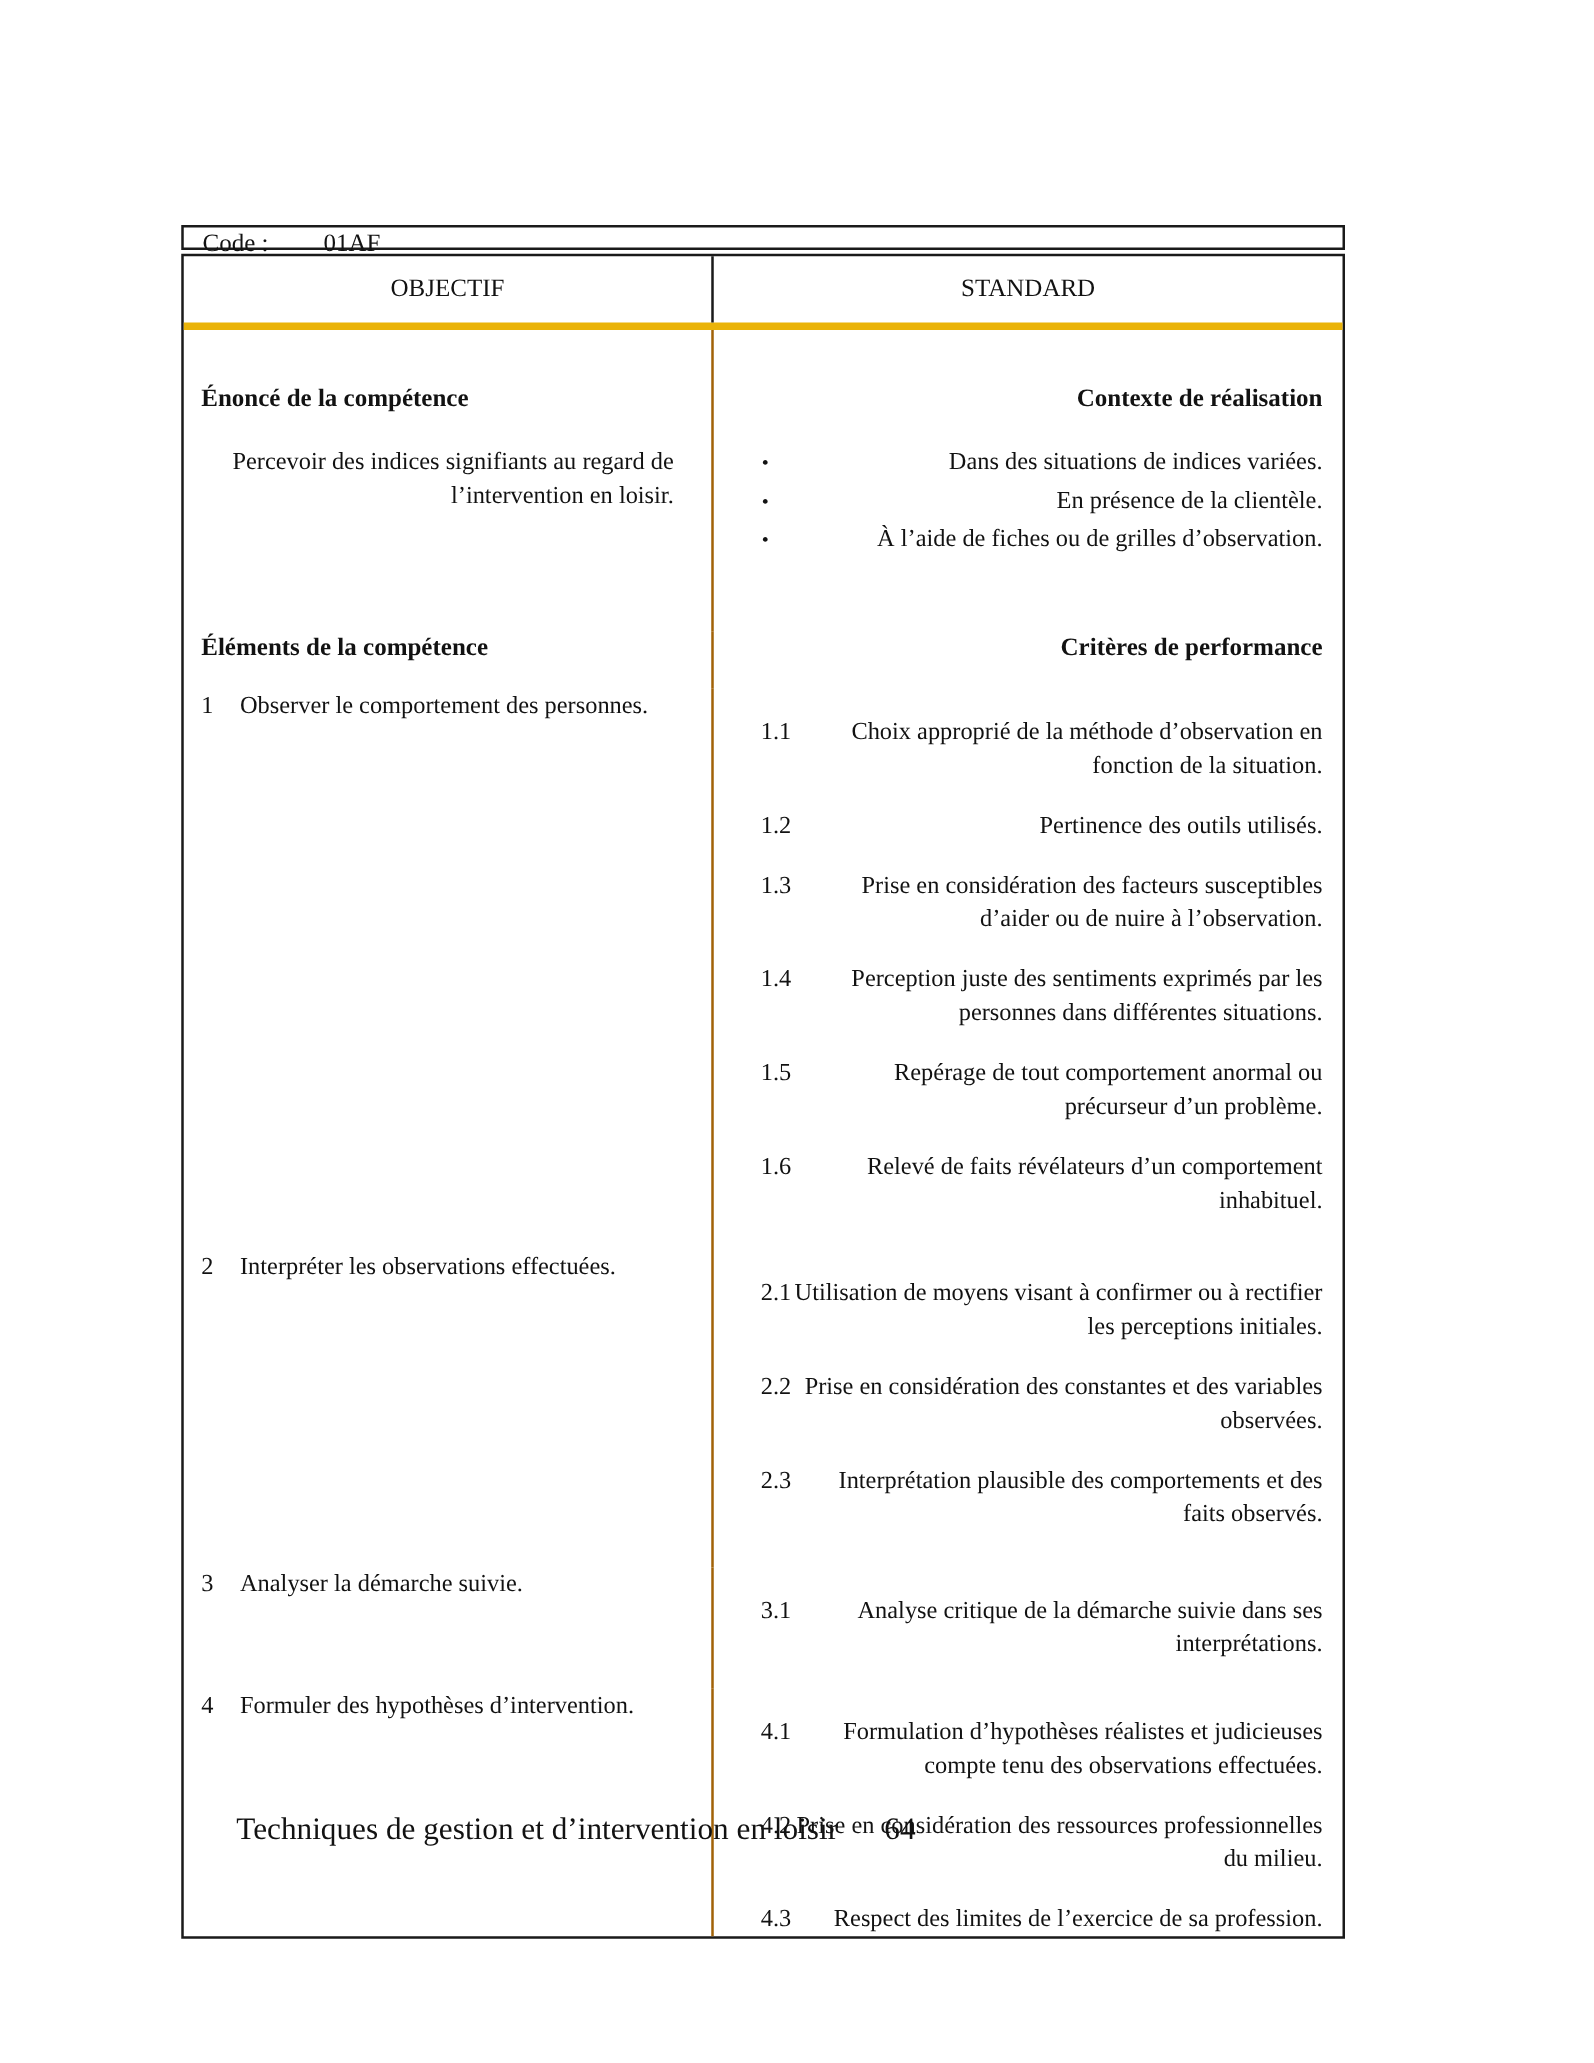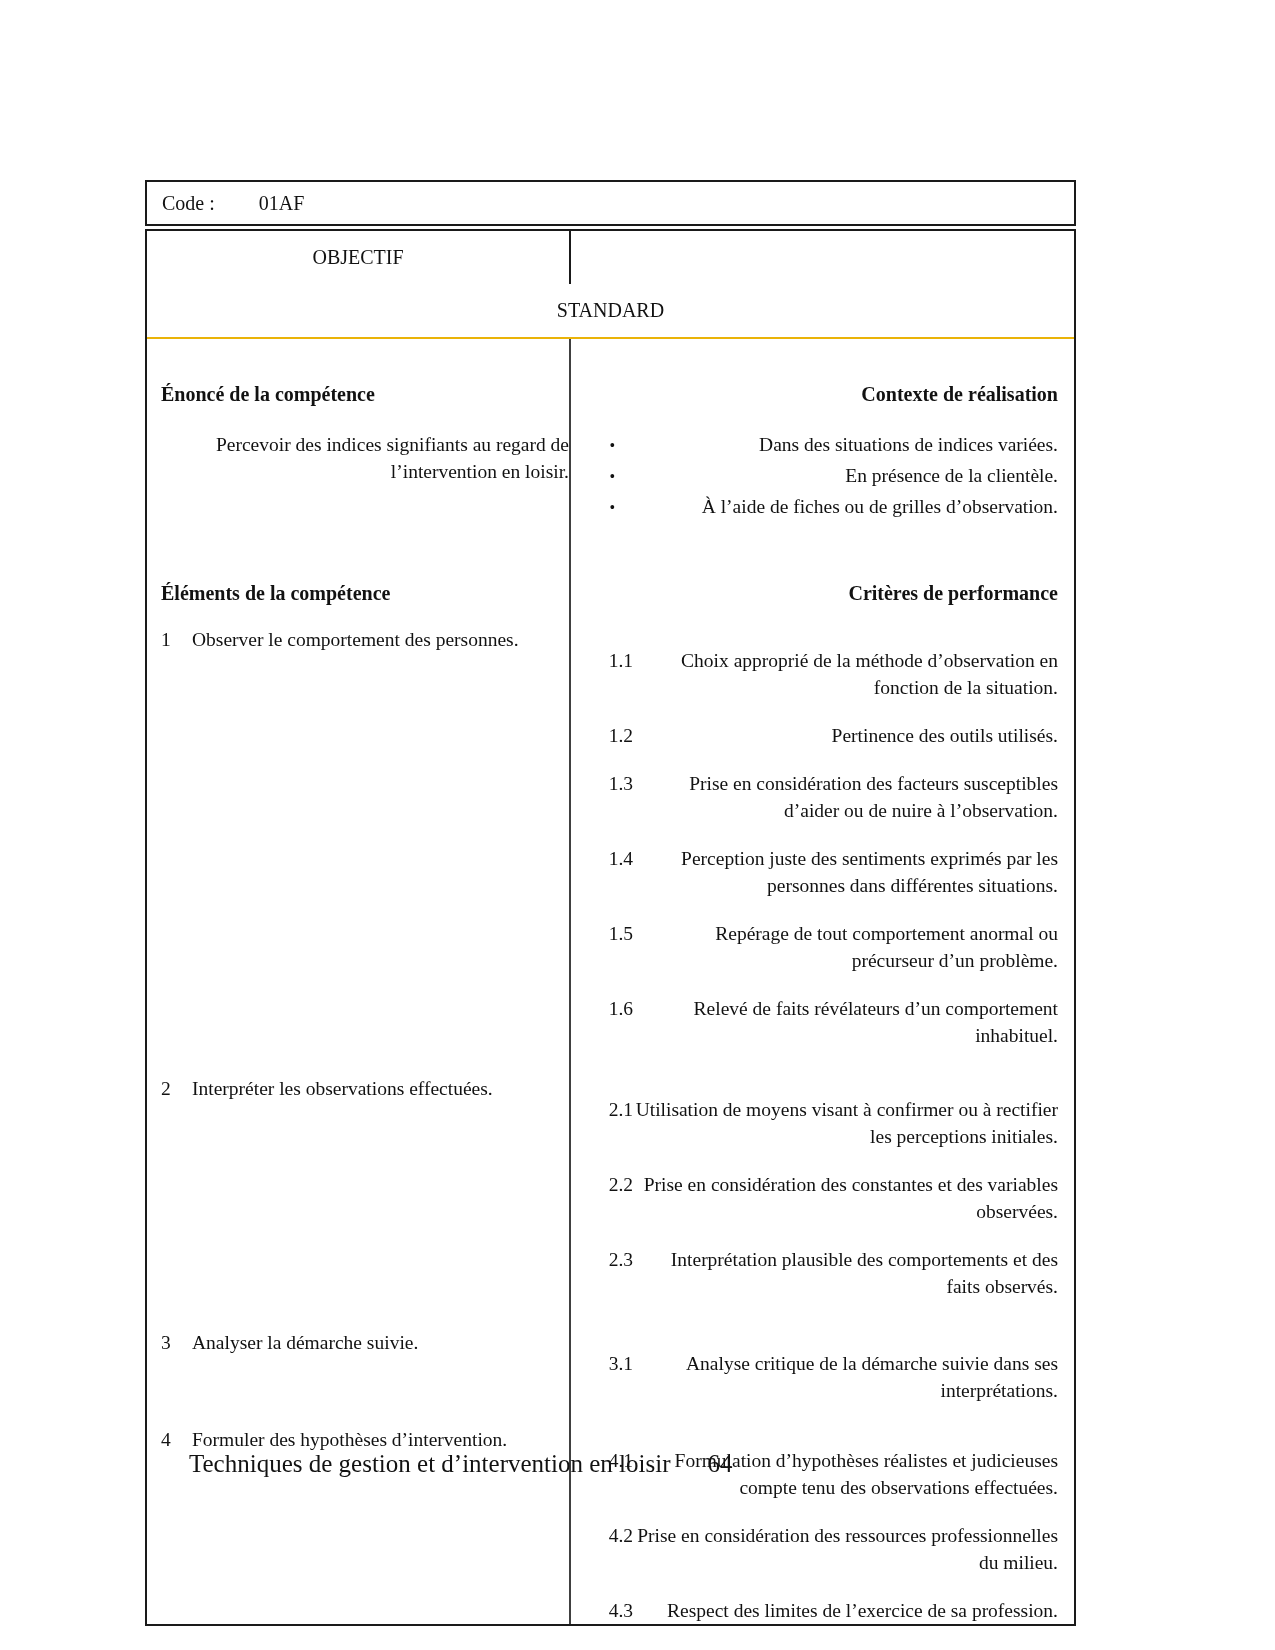--- a/index.html
+++ b/index.html
@@ -12,43 +12,44 @@
     font-size: 19.5px;
     line-height: 27px;
     position: relative;
   }
   * { box-sizing: border-box; }
 
   .sheet { position: absolute; left: 145px; top: 180px; width: 931px; }
 
   .code-box {
     border: 2px solid #1a1a1a;
-    height: 46px;
+    height: 20px;
     display: flex;
-    align-items: center;
+    align-items: flex-start;
     padding-left: 15px;
     font-size: 20px;
   }
   .code-value { margin-left: 44px; }
 
   .main-box { border: 2px solid #1a1a1a; margin-top: 3px; }
 
-  .head-row { display: flex; border-bottom: 2px solid #eab308; flex-direction: column; }
+  .head-row { display: flex; border-bottom: 6px solid #eab308; }
   .hcell { font-size: 20px; text-align: center; padding: 13px 0; }
   .hcell-left { width: 424px; border-right: 2px solid #1a1a1a; }
   .hcell-right { flex: 1; }
 
   .tbody { display: flex; flex-direction: column; min-height: 1138px; }
   .trow { display: flex; }
   .trow-fill { flex: 1; }
 
   .lcell {
     width: 424px;
-    border-right: 2px solid #404040;
+    border-right: 2px solid #a16207;
     padding-left: 14px;
+    padding-right: 30px;
   }
   .rcell { flex: 1; padding-left: 13px; padding-right: 16px; text-align: right; }
 
   .pt-body { padding-top: 42px; }
   .pb-a .lcell, .pb-a .rcell { padding-bottom: 56px; }
   .pb-b .lcell, .pb-b .rcell { padding-bottom: 19px; }
   .pb-c .lcell, .pb-c .rcell { padding-bottom: 26px; }
   .pb-d .lcell, .pb-d .rcell { padding-bottom: 29px; }
   .pb-e .lcell, .pb-e .rcell { padding-bottom: 22px; }
 

